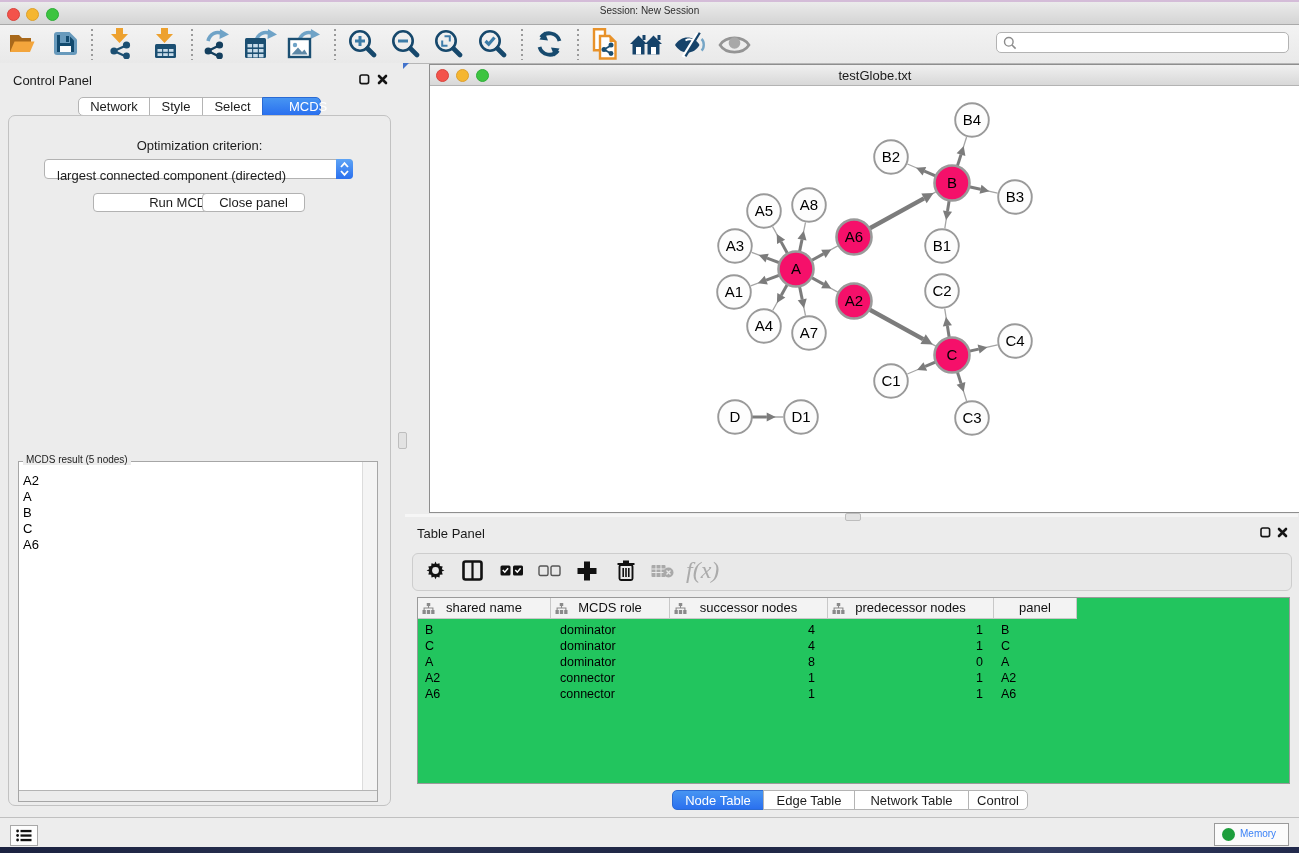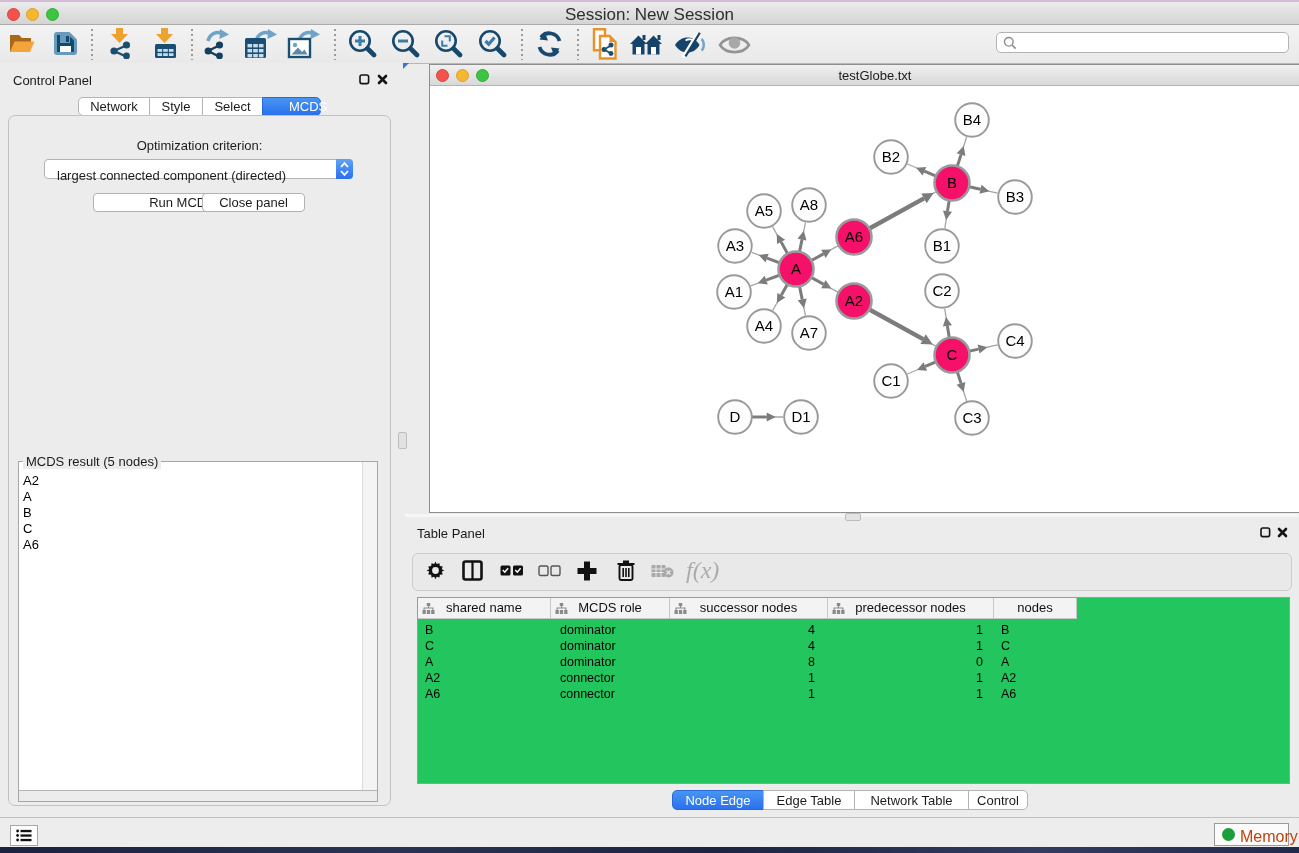--- a/index.html
+++ b/index.html
@@ -37,21 +37,21 @@
 .c1{left:7px;}.c2{left:142px;}.c3{left:252px;width:145px;text-align:right;}
 .c4{left:410px;width:155px;text-align:right;}.c5{left:583px;}
 </style>
 </head>
 <body>
 <div class="abs" id="topstrip"></div>
 <div class="abs" id="titlebar">
   <div class="tl" style="left:7px;background:#f3534b;border:1px solid #d8443c;box-sizing:border-box;"></div>
   <div class="tl" style="left:26px;background:#f5b630;border:1px solid #dda02c;box-sizing:border-box;"></div>
   <div class="tl" style="left:46px;background:#3dc440;border:1px solid #2eae38;box-sizing:border-box;"></div>
-  <div class="abs" style="left:0;width:1299px;top:3px;text-align:center;font-size:17px;color:#2e2e2e;">Session: New Session</div>
+  <div class="abs" style="left:0;width:1299px;top:3px;text-align:center;font-size:10px;color:#2e2e2e;">Session: New Session</div>
 </div>
 <div class="abs" id="toolbar">
 <svg class="abs" style="left:8px;top:5px;" width="28" height="28" viewBox="0 0 28 28">
  <path d="M2,5 h9 l3,3 h9 v5 h-21 z" fill="#a8681a"></path>
       <rect x="2" y="5" width="5" height="17" fill="#a8681a"></rect>
  <path d="M2,22 L6.5,11.5 H26.5 L22,22 Z" fill="#f3a53c"></path>
 </svg>
 <svg class="abs" style="left:53px;top:6px;" width="25" height="25" viewBox="0 0 25 25">
  <path d="M1,4 q0,-3 3,-3 H16.5 L24,8.5 V21 q0,3 -3,3 H4 q-3,0 -3,-3 Z" fill="#689abc"></path>
  <path d="M4,4 H15.5 L21,9.5 V21 H4 Z" fill="#124a6e"></path>
@@ -206,21 +206,21 @@
     </div>
   </div>
   <div class="btn" style="left:84px;top:77px;width:94px;height:17px;line-height:17px;padding-left:41px;">Run MCDS</div>
   <div class="btn" style="left:193px;top:77px;width:101px;height:17px;line-height:17px;">Close panel</div>
   <div class="abs" style="left:9px;top:345px;width:358px;height:339px;border:1px solid #a6a6a6;">
     <div class="abs" style="left:0px;top:0px;width:358px;height:329px;background:#fff;border-bottom:1px solid #b4b4b4;box-sizing:border-box;">
       <div class="abs" style="left:4px;top:11px;font-size:13px;color:#000;line-height:16px;">A2<br>A<br>B<br>C<br>A6</div>
       <div class="abs" style="right:0;top:0;width:14px;height:328px;background:#f4f4f4;border-left:1px solid #dcdcdc;"></div>
     </div>
   </div>
-  <div class="abs" style="left:14px;top:338px;background:#ececec;padding:0 3px;font-size:13px;color:#1c1c1c;">MCDS result (5 nodes)</div>
+  <div class="abs" style="left:14px;top:338px;background:#ececec;padding:0 3px;font-size:10px;color:#1c1c1c;">MCDS result (5 nodes)</div>
 </div>
 </div>
 <svg class="abs" style="left:403px;top:63px;" width="6" height="6" viewBox="0 0 6 6">
     <path d="M0,0 L6,0 L0,6 Z" fill="#4273cc"></path>
   </svg>
 <div class="abs" style="left:405px;top:514px;width:893px;height:3px;background:#f6f6f6;"></div>
 <div class="abs" id="netwin">
 <div class="abs" id="nettitle">
   <div class="winlight" style="left:6px;top:4px;background:#f3534b;border:1px solid #d8443c;box-sizing:border-box;"></div>
   <div class="winlight" style="left:26px;top:4px;background:#f5b630;border:1px solid #dda02c;box-sizing:border-box;"></div>
@@ -393,21 +393,21 @@
  <circle cx="17.5" cy="8.5" r="5" fill="#a9a9a9"></circle>
  <path d="M15.5,6.5 l4,4 M19.5,6.5 l-4,4" stroke="#e9e9e9" stroke-width="1.3"></path>
 </svg>
 <div class="abs" style="left:281px;top:40px;font-family:'Liberation Serif',serif;font-style:italic;font-size:24px;color:#ababab;">f(x)</div>
 <div class="abs" style="left:12px;top:80px;width:871px;height:185px;background:#22c55e;border:1px solid #9a9a9a;">
   <div class="abs" style="left:0;top:0;width:659px;height:21px;background:#f3f3f3;"></div>
   <div class="hcell" style="left:0;width:132px;">shared name</div>
   <div class="hcell" style="left:133px;width:118px;">MCDS role</div>
   <div class="hcell" style="left:252px;width:157px;">successor nodes</div>
   <div class="hcell" style="left:410px;width:165px;">predecessor nodes</div>
-  <div class="hcell" style="left:576px;width:82px;">nodes</div>
+  <div class="hcell" style="left:576px;width:82px;">panel</div>
   <svg class="sorticon" style="left:4px;">
         <use href="#sorthier"></use>
       </svg>
   <svg class="sorticon" style="left:137px;">
         <use href="#sorthier"></use>
       </svg>
   <svg class="sorticon" style="left:256px;">
         <use href="#sorthier"></use>
       </svg>
   <svg class="sorticon" style="left:414px;">
@@ -453,38 +453,38 @@
           <g id="sorthier" fill="#8a8a8a">
     <rect x="4.75" y="0" width="3.5" height="3"></rect>
             <rect x="0.5" y="7" width="3.3" height="4"></rect>
             <rect x="4.85" y="7" width="3.3" height="4"></rect>
             <rect x="9.2" y="7" width="3.3" height="4"></rect>
     <path d="M6.5,2.5 v2.5 M2.1,7.5 v-2.5 h8.8 v2.5" stroke="#8a8a8a" fill="none" stroke-width="1.1"></path>
   </g>
         </defs>
       </svg>
 </div>
-<div class="tab" style="left:267px;top:273px;width:92px;height:20px;line-height:19px;border-radius:5px 0 0 5px;background:linear-gradient(#4795f2,#2a70ef);color:#fff;border:1px solid #2a6ad4;">Node Edge</div>
+<div class="tab" style="left:267px;top:273px;width:92px;height:20px;line-height:19px;border-radius:5px 0 0 5px;background:linear-gradient(#4795f2,#2a70ef);color:#fff;border:1px solid #2a6ad4;">Node Table</div>
 <div class="tab" style="left:358px;top:273px;width:92px;height:20px;line-height:19px;">Edge Table</div>
 <div class="tab" style="left:449px;top:273px;width:115px;height:20px;line-height:19px;">Network Table</div>
 <div class="tab" style="left:563px;top:273px;width:60px;height:20px;line-height:19px;border-radius:0 5px 5px 0;">Control</div>
 </div>
 <div class="abs" id="statusbar">
 <div class="abs" style="left:10px;top:7px;width:26px;height:19px;background:#fdfdfd;border:1px solid #a8a8a8;">
  <svg style="position:absolute;left:5px;top:3px;" width="16" height="13" viewBox="0 0 16 13">
   <g fill="#111">
           <circle cx="1.6" cy="2" r="1.4"></circle>
           <circle cx="1.6" cy="6.5" r="1.4"></circle>
           <circle cx="1.6" cy="11" r="1.4"></circle>
   <rect x="4.5" y="0.9" width="11" height="2.3"></rect>
           <rect x="4.5" y="5.4" width="11" height="2.3"></rect>
           <rect x="4.5" y="9.9" width="11" height="2.3"></rect>
         </g>
  </svg>
 </div>
 <div class="abs" style="left:1214px;top:5px;width:73px;height:21px;background:#fbfbfb;border:1px solid #9a9a9a;">
  <div class="abs" style="left:7px;top:4px;width:13px;height:13px;border-radius:50%;background:#1d9e3c;"></div>
- <div class="abs" style="left:25px;top:4px;font-size:16px;color:#c2410c;">Memory</div>
+ <div class="abs" style="left:25px;top:4px;font-size:10px;color:#3b82f6;">Memory</div>
 </div>
 </div>
 <div class="abs" style="left:398px;top:432px;width:7px;height:15px;background:#e2e2e2;border:1px solid #bdbdbd;border-radius:2px;"></div>
 <div class="abs" style="left:845px;top:513px;width:14px;height:6px;background:#e2e2e2;border:1px solid #bdbdbd;border-radius:2px;"></div>
 <div class="abs" id="bottomstrip"></div>
 
 </body></html>

